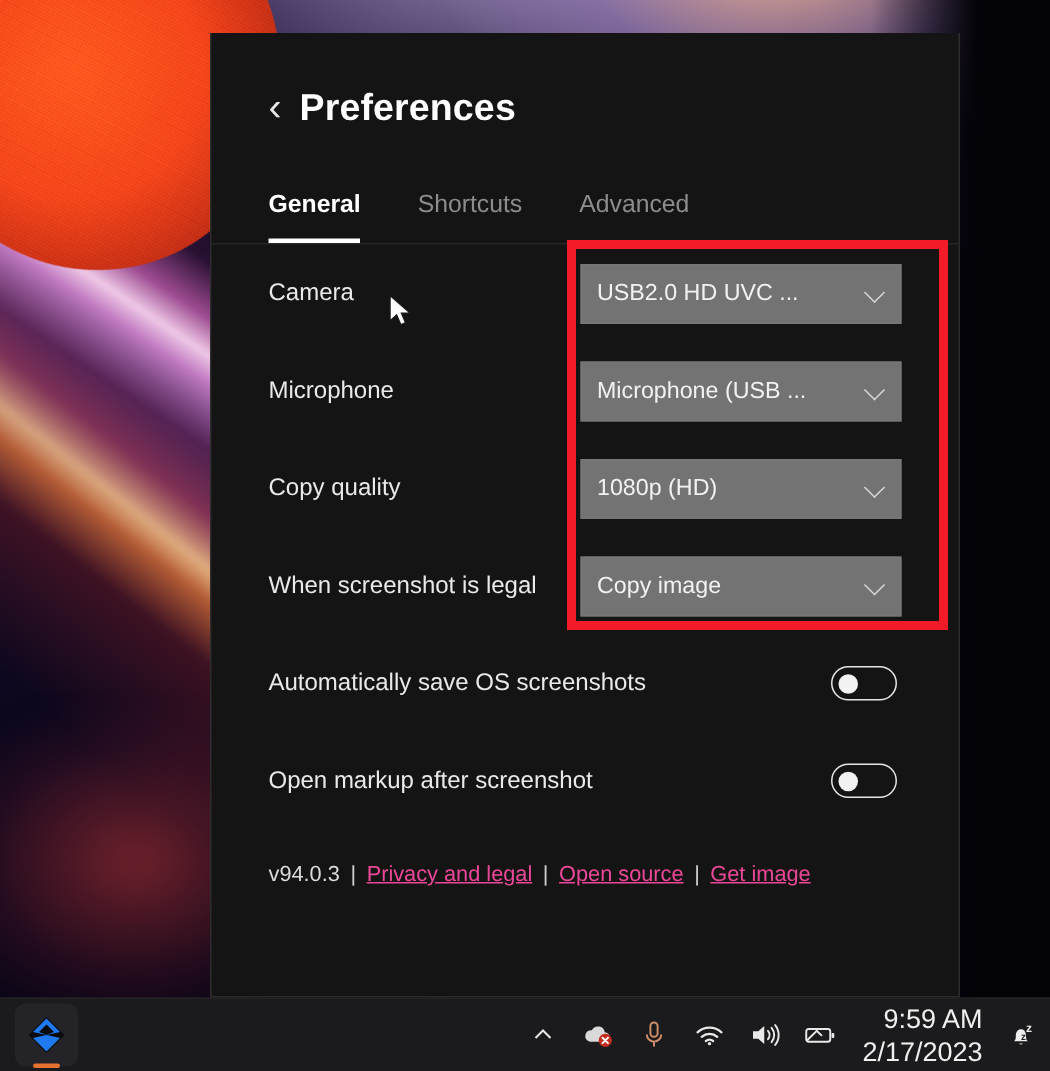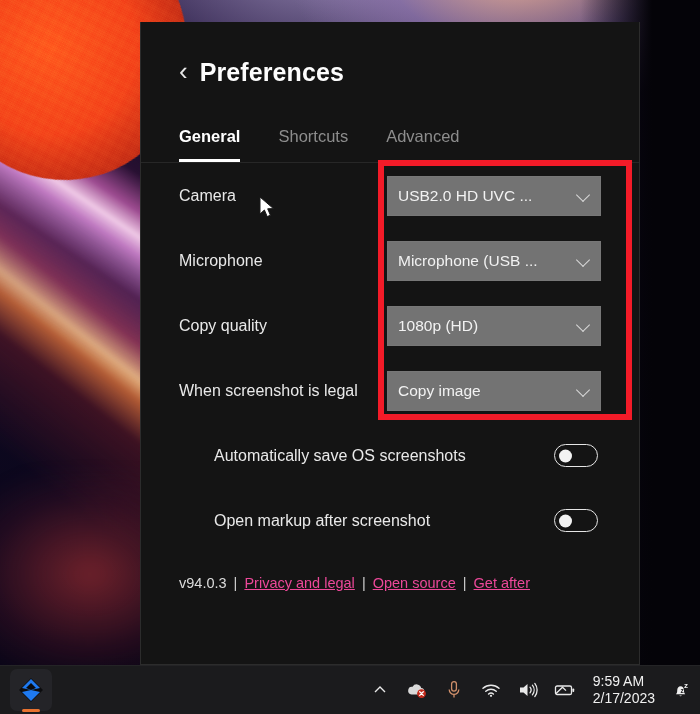--- a/index.html
+++ b/index.html
@@ -173,21 +173,21 @@
   .chev::before {
     content: "";
     position: absolute;
     left: 1px; top: 1px;
     width: 9px; height: 9px;
     border-right: 1.6px solid #d8d8d8;
     border-bottom: 1.6px solid #d8d8d8;
     transform: rotate(45deg);
   }
 
-  .toggle-row { height: 65px; margin-left: 35px; }
+  .toggle-row { height: 65px; }
   .toggle {
     width: 44px; height: 23px;
     border: 1.6px solid #e6e6e6;
     border-radius: 12px;
     background: transparent;
     position: relative;
     cursor: pointer;
     flex: none;
     margin-right: 3px;
   }
@@ -262,23 +262,24 @@
     gap: 15px;
     padding-right: 8px;
   }
   .tray-icon {
     display: flex; align-items: center; justify-content: center;
     width: 22px; height: 22px;
     cursor: pointer;
     color: #e9e9e9;
   }
   .clock {
+    text-align: right;
     line-height: 1.25;
     color: #f0f0f0;
-    font-size: 14px;
+    font-size: 18px;
     cursor: pointer;
     margin-left: 2px;
   }
 </style>
 </head>
 <body>
 
 <div id="desktop">
   <div class="wp-base"></div>
   <div class="wp-ribbon2"></div>
@@ -351,21 +352,21 @@
 
   </div>
 
   <div class="footer">
     <span>v94.0.3</span>
     <span class="sep">|</span>
     <a>Privacy and legal</a>
     <span class="sep">|</span>
     <a>Open source</a>
     <span class="sep">|</span>
-    <a>Get after</a>
+    <a>Get image</a>
   </div>
 
 </div>
 
 <div id="redbox" style="border-color: rgb(243, 27, 40);"></div>
 
 <div id="cursor">
   <svg width="17" height="24" viewBox="0 0 17 24">
     <polygon points="1,1 1,18 5.4,14 8.2,20.6 11.4,19.2 8.7,12.8 14.4,12.6" fill="#ffffff" stroke="#1a1a1a" stroke-width="1"></polygon>
   </svg>

